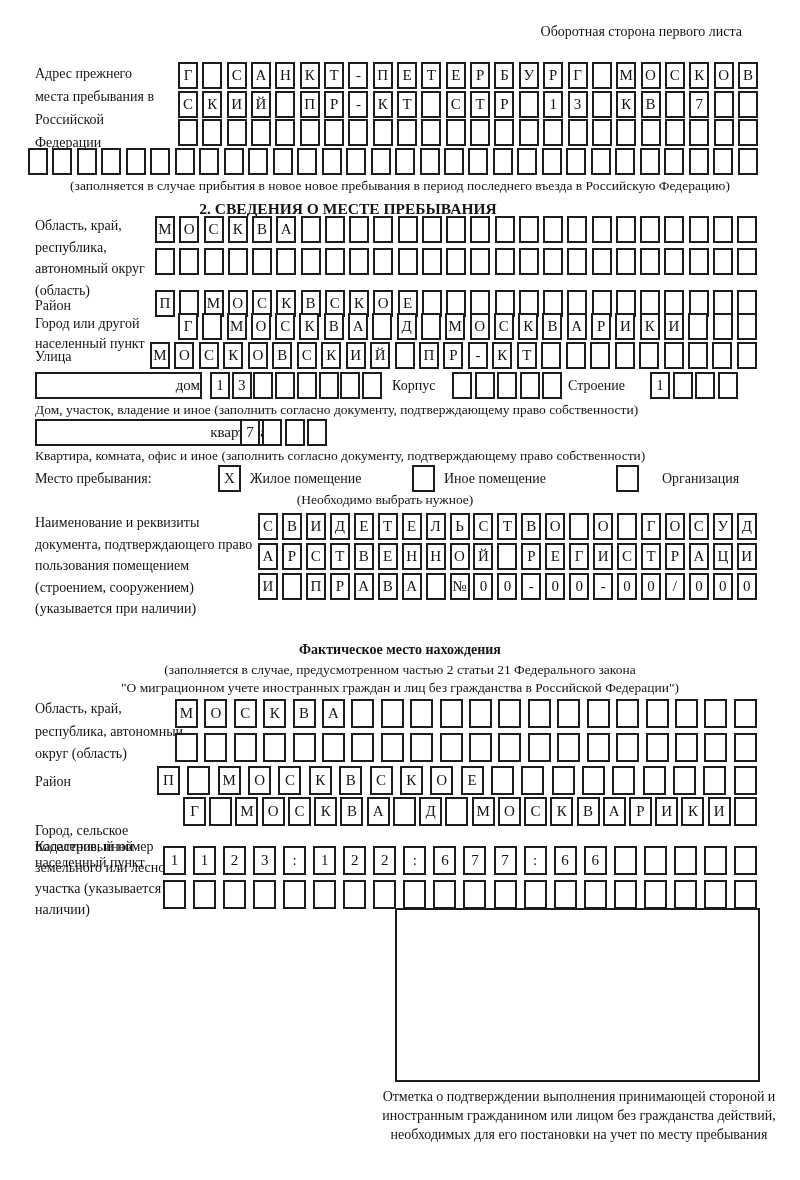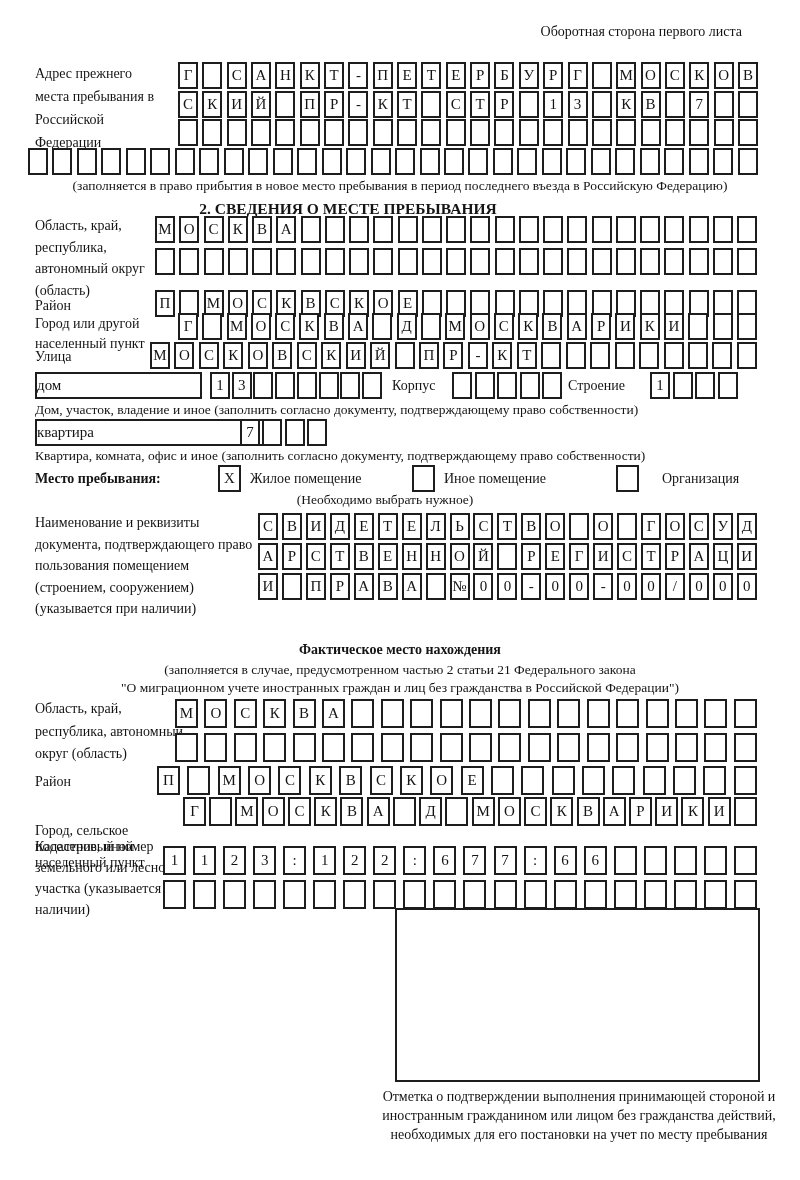--- a/index.html
+++ b/index.html
@@ -7,21 +7,21 @@
         font-family:"Liberation Serif","DejaVu Serif",serif;color:#141414;}
   .lbl{position:absolute;font-size:14px;line-height:23px;}
   .note{position:absolute;font-size:13.5px;line-height:17px;}
   .center{text-align:center;}
   .bold{font-weight:bold;}
   .cellrow{position:absolute;display:flex;justify-content:space-between;}
   .cell{flex:0 0 auto;width:20px;height:27px;border:2px solid #1d1d1d;box-sizing:border-box;
         background:#fff;text-align:center;font-size:15px;line-height:23px;font-family:"Liberation Serif",serif;}
   .lg .cell{width:23px;height:29px;line-height:25px;}
   .widebox{position:absolute;height:27px;border:2px solid #1d1d1d;box-sizing:border-box;
-        text-align:left;font-size:15px;line-height:23px;background:#fff;}
+        text-align:right;font-size:15px;line-height:23px;background:#fff;}
   .checkbox{position:absolute;width:23px;height:27px;border:2px solid #1d1d1d;box-sizing:border-box;
         text-align:center;font-size:15px;line-height:23px;background:#fff;}
   .bigbox{position:absolute;border:2px solid #1d1d1d;box-sizing:border-box;background:#fff;}
 </style>
 </head>
 <body>
 
 <div id="page">
 
   <div class="lbl" style="left:420px;top:20px;width:322px;text-align:right;">Оборотная сторона первого листа</div>
@@ -130,21 +130,21 @@
       <span class="cell"></span>
       <span class="cell"></span>
       <span class="cell"></span>
       <span class="cell"></span>
       <span class="cell"></span>
       <span class="cell"></span>
       <span class="cell"></span>
       <span class="cell"></span>
       <span class="cell"></span>
     </div>
-  <div class="note center" style="left:40px;top:177px;width:720px;">(заполняется в право прибытия в новое место пребывания в период последнего въезда в Российскую Федерацию)</div>
+  <div class="note center" style="left:40px;top:177px;width:720px;">(заполняется в случае прибытия в новое новое пребывания в период последнего въезда в Российскую Федерацию)</div>
 
   <div class="lbl bold center" style="left:0;top:197px;width:696px;font-size:15.5px;">2. СВЕДЕНИЯ О МЕСТЕ ПРЕБЫВАНИЯ</div>
 
   <div class="lbl" style="left:35px;top:215px;width:120px;line-height:21.5px;">Область, край, республика, автономный округ (область)</div>
   <div class="cellrow" style="left:155px;top:216px;width:602px;">
       <span class="cell">М</span>
       <span class="cell">О</span>
       <span class="cell">С</span>
       <span class="cell">К</span>
       <span class="cell">В</span>
@@ -313,21 +313,21 @@
 
   <div class="widebox" style="left:35px;top:419px;width:234px;">квартира</div>
   <div class="cellrow" style="left:240px;top:419px;width:87px;">
       <span class="cell">7</span>
       <span class="cell"></span>
       <span class="cell"></span>
       <span class="cell"></span>
     </div>
   <div class="note" style="left:35px;top:447px;width:720px;">Квартира, комната, офис и иное (заполнить согласно документу, подтверждающему право собственности)</div>
 
-  <div class="lbl" style="left:35px;top:467px;font-weight:bold;">Место пребывания:</div>
+  <div class="lbl" style="left:35px;top:467px;">Место пребывания:</div>
   <div class="checkbox" style="left:218px;top:465px;">X</div>
   <div class="lbl" style="left:250px;top:467px;">Жилое помещение</div>
   <div class="checkbox" style="left:412px;top:465px;"></div>
   <div class="lbl" style="left:444px;top:467px;">Иное помещение</div>
   <div class="checkbox" style="left:616px;top:465px;"></div>
   <div class="lbl" style="left:662px;top:467px;">Организация</div>
   <div class="note center" style="left:170px;top:491px;width:430px;">(Необходимо выбрать нужное)</div>
 
   <div class="lbl" style="left:35px;top:512px;width:218px;line-height:21.5px;">Наименование и реквизиты документа, подтверждающего право пользования помещением (строением, сооружением) (указывается при наличии)</div>
   <div class="cellrow" style="left:258px;top:513px;width:499px;">

